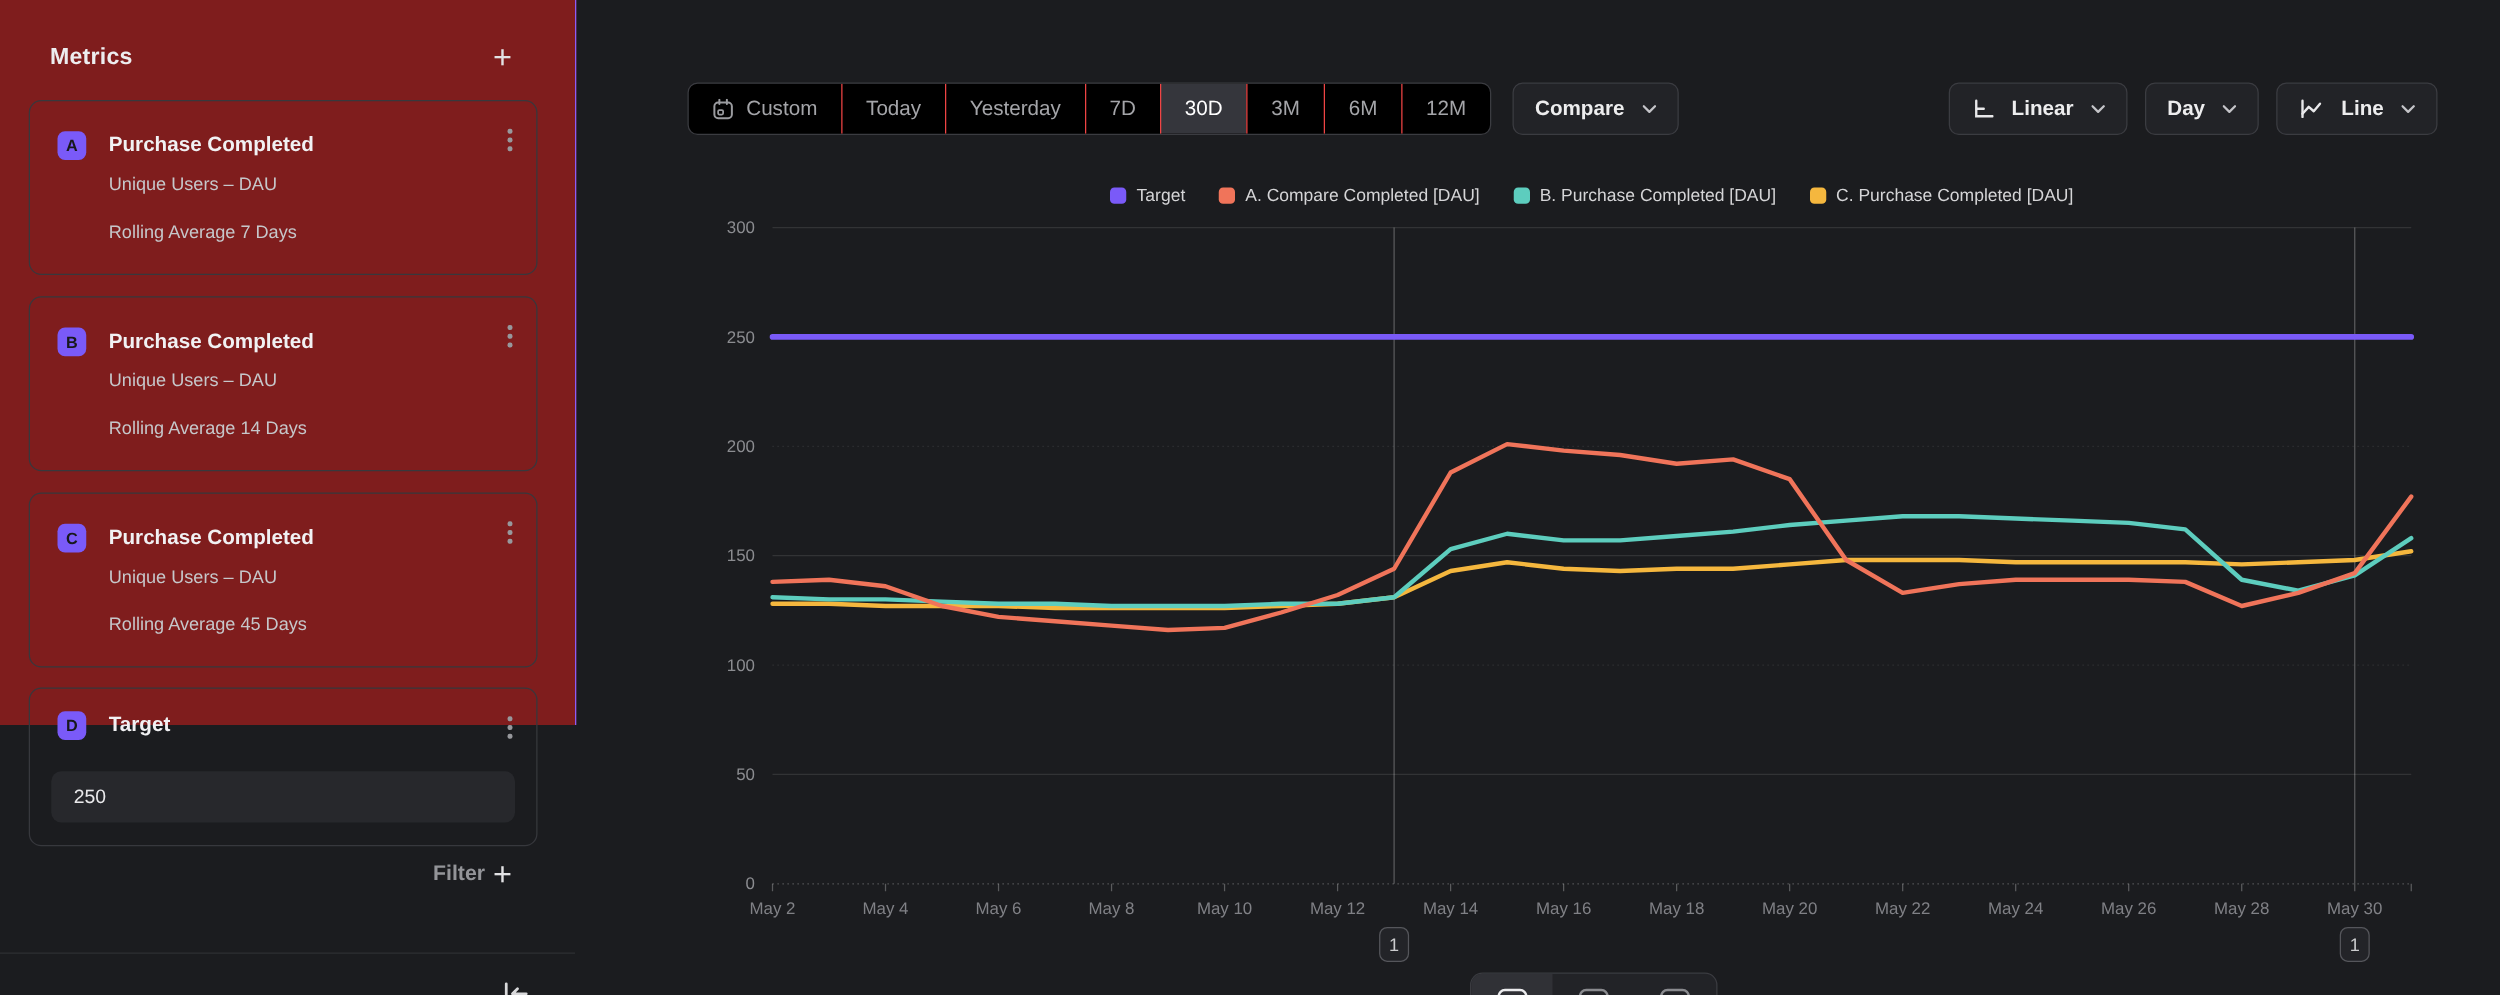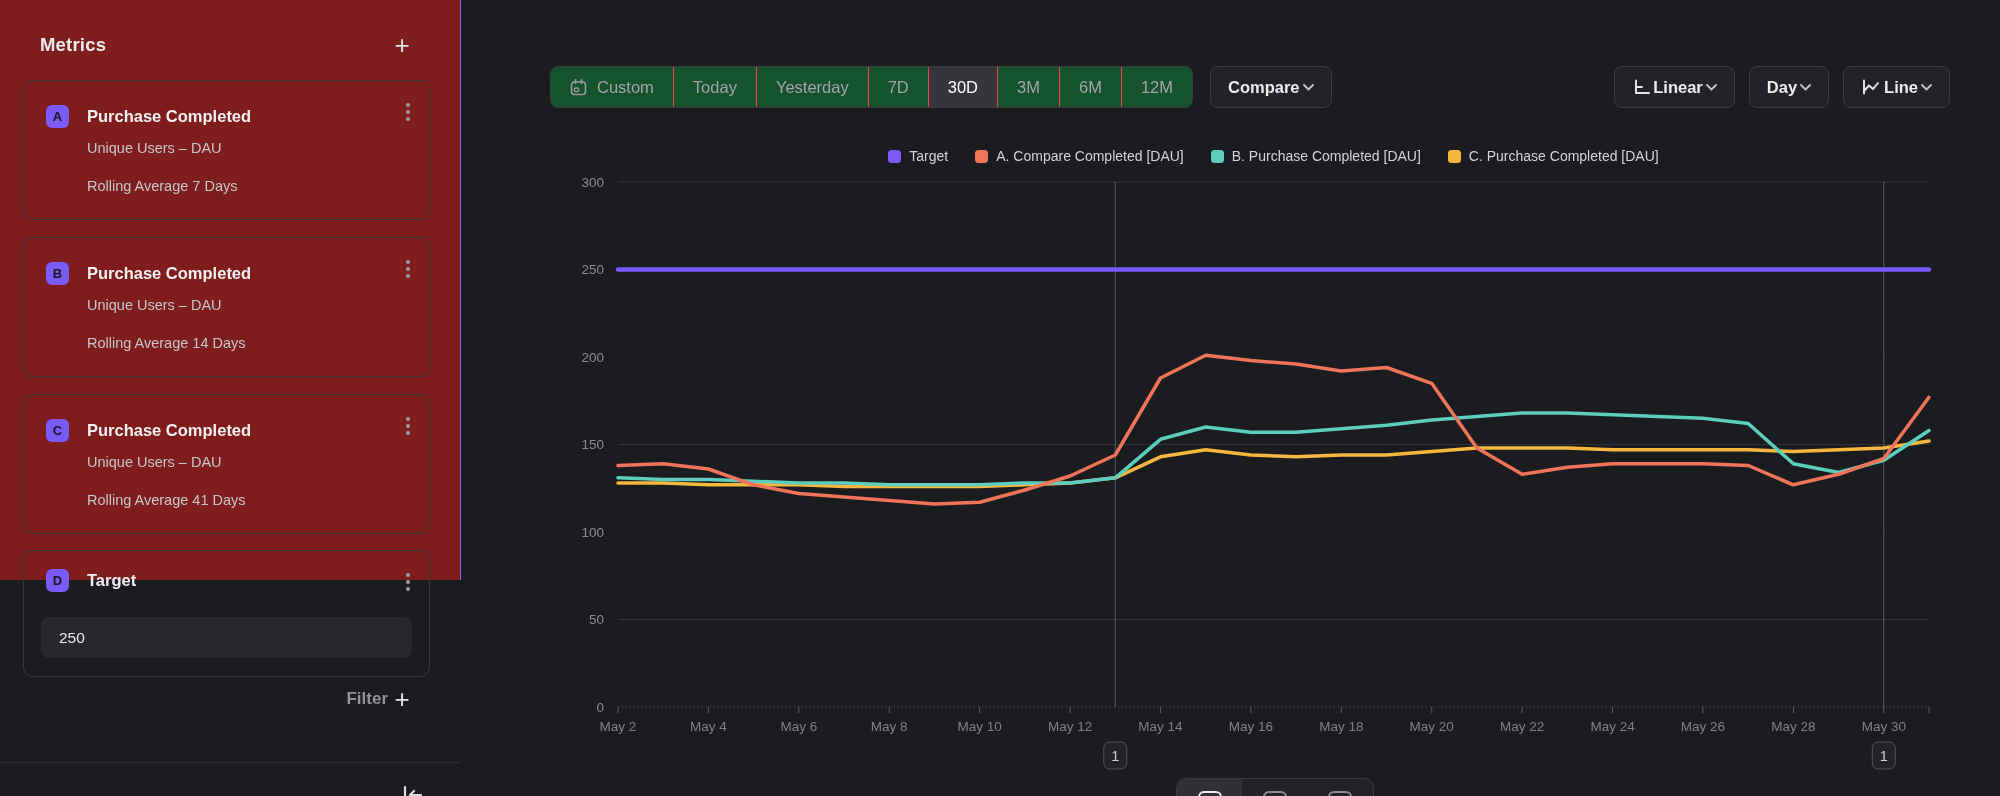--- a/index.html
+++ b/index.html
@@ -48,26 +48,26 @@
   .filter-row { position:absolute; left:40px; right:44px; top:684px; height:30px;
     display:flex; align-items:center; justify-content:flex-end; }
   .filter-label { font-size:17px; font-weight:700; color:#939498; }
   .sidebar-divider { position:absolute; left:0; right:0; top:762px; height:1px; background:#2e2f33; }
   .collapse-btn { position:absolute; left:399px; top:781px; width:28px; height:28px; cursor:pointer; }
   
   .main { position:absolute; left:461px; top:0; width:1539px; height:796px; }
   .toolbar { position:absolute; top:66px; left:0; right:0; height:42px;
     display:flex; align-items:stretch; padding:0 50px 0 89px; }
   .segmented { display:flex; align-items:stretch; border:1px solid #3b3c41;
-    border-radius:8px; background:#14532d; overflow:hidden; }
+    border-radius:8px; background:#000000; overflow:hidden; }
   .range-btn { display:flex; align-items:center; gap:10px; padding:0 19px;
     font-size:16.5px; color:#a4a5a9; border-left:1px solid #ef4444; cursor:pointer; white-space:nowrap; }
   .range-btn:first-child { border-left:none; }
   .range-btn.selected { background:#35363c; color:#ffffff; font-weight:400;align-items:center; }
-  .tb-btn { display:flex; align-items:center; gap:3px; padding:0 17px;
+  .tb-btn { display:flex; align-items:center; gap:14px; padding:0 17px;
     border:1px solid #3b3c41; border-radius:8px; background:#222327;
     font-size:16.5px; font-weight:700; color:#ededee; cursor:pointer; white-space:nowrap; }
   .compare-btn { margin-left:17px; }
   .tb-spacer { flex:1; }
   .right-group { display:flex; gap:14px; }
   .legend { position:absolute; top:146px; left:157px; width:1311px; height:20px;
     display:flex; justify-content:center; align-items:center; gap:27px; }
   .legend-item { display:flex; align-items:center; gap:8px; cursor:pointer; }
   .legend-swatch { width:13px; height:13px; border-radius:3.5px; flex:0 0 auto; }
   .legend-label { font-size:14px; color:#d5d5d7; }
@@ -121,21 +121,21 @@
         <div class="card-head">
           <span class="badge">C</span>
           <span class="card-title">Purchase Completed</span>
         </div>
         <div class="kebab">
           <i></i>
           <i></i>
           <i></i>
         </div>
         <div class="card-sub1">Unique Users – DAU</div>
-        <div class="card-sub2">Rolling Average 41 Days</div>
+        <div class="card-sub2">Rolling Average 45 Days</div>
       </div>
     </div>
 
   <div class="target-card">
     <div class="target-head">
       <span class="badge">D</span>
       <span class="card-title">Target</span>
     </div>
     <div class="kebab">
         <i></i>

